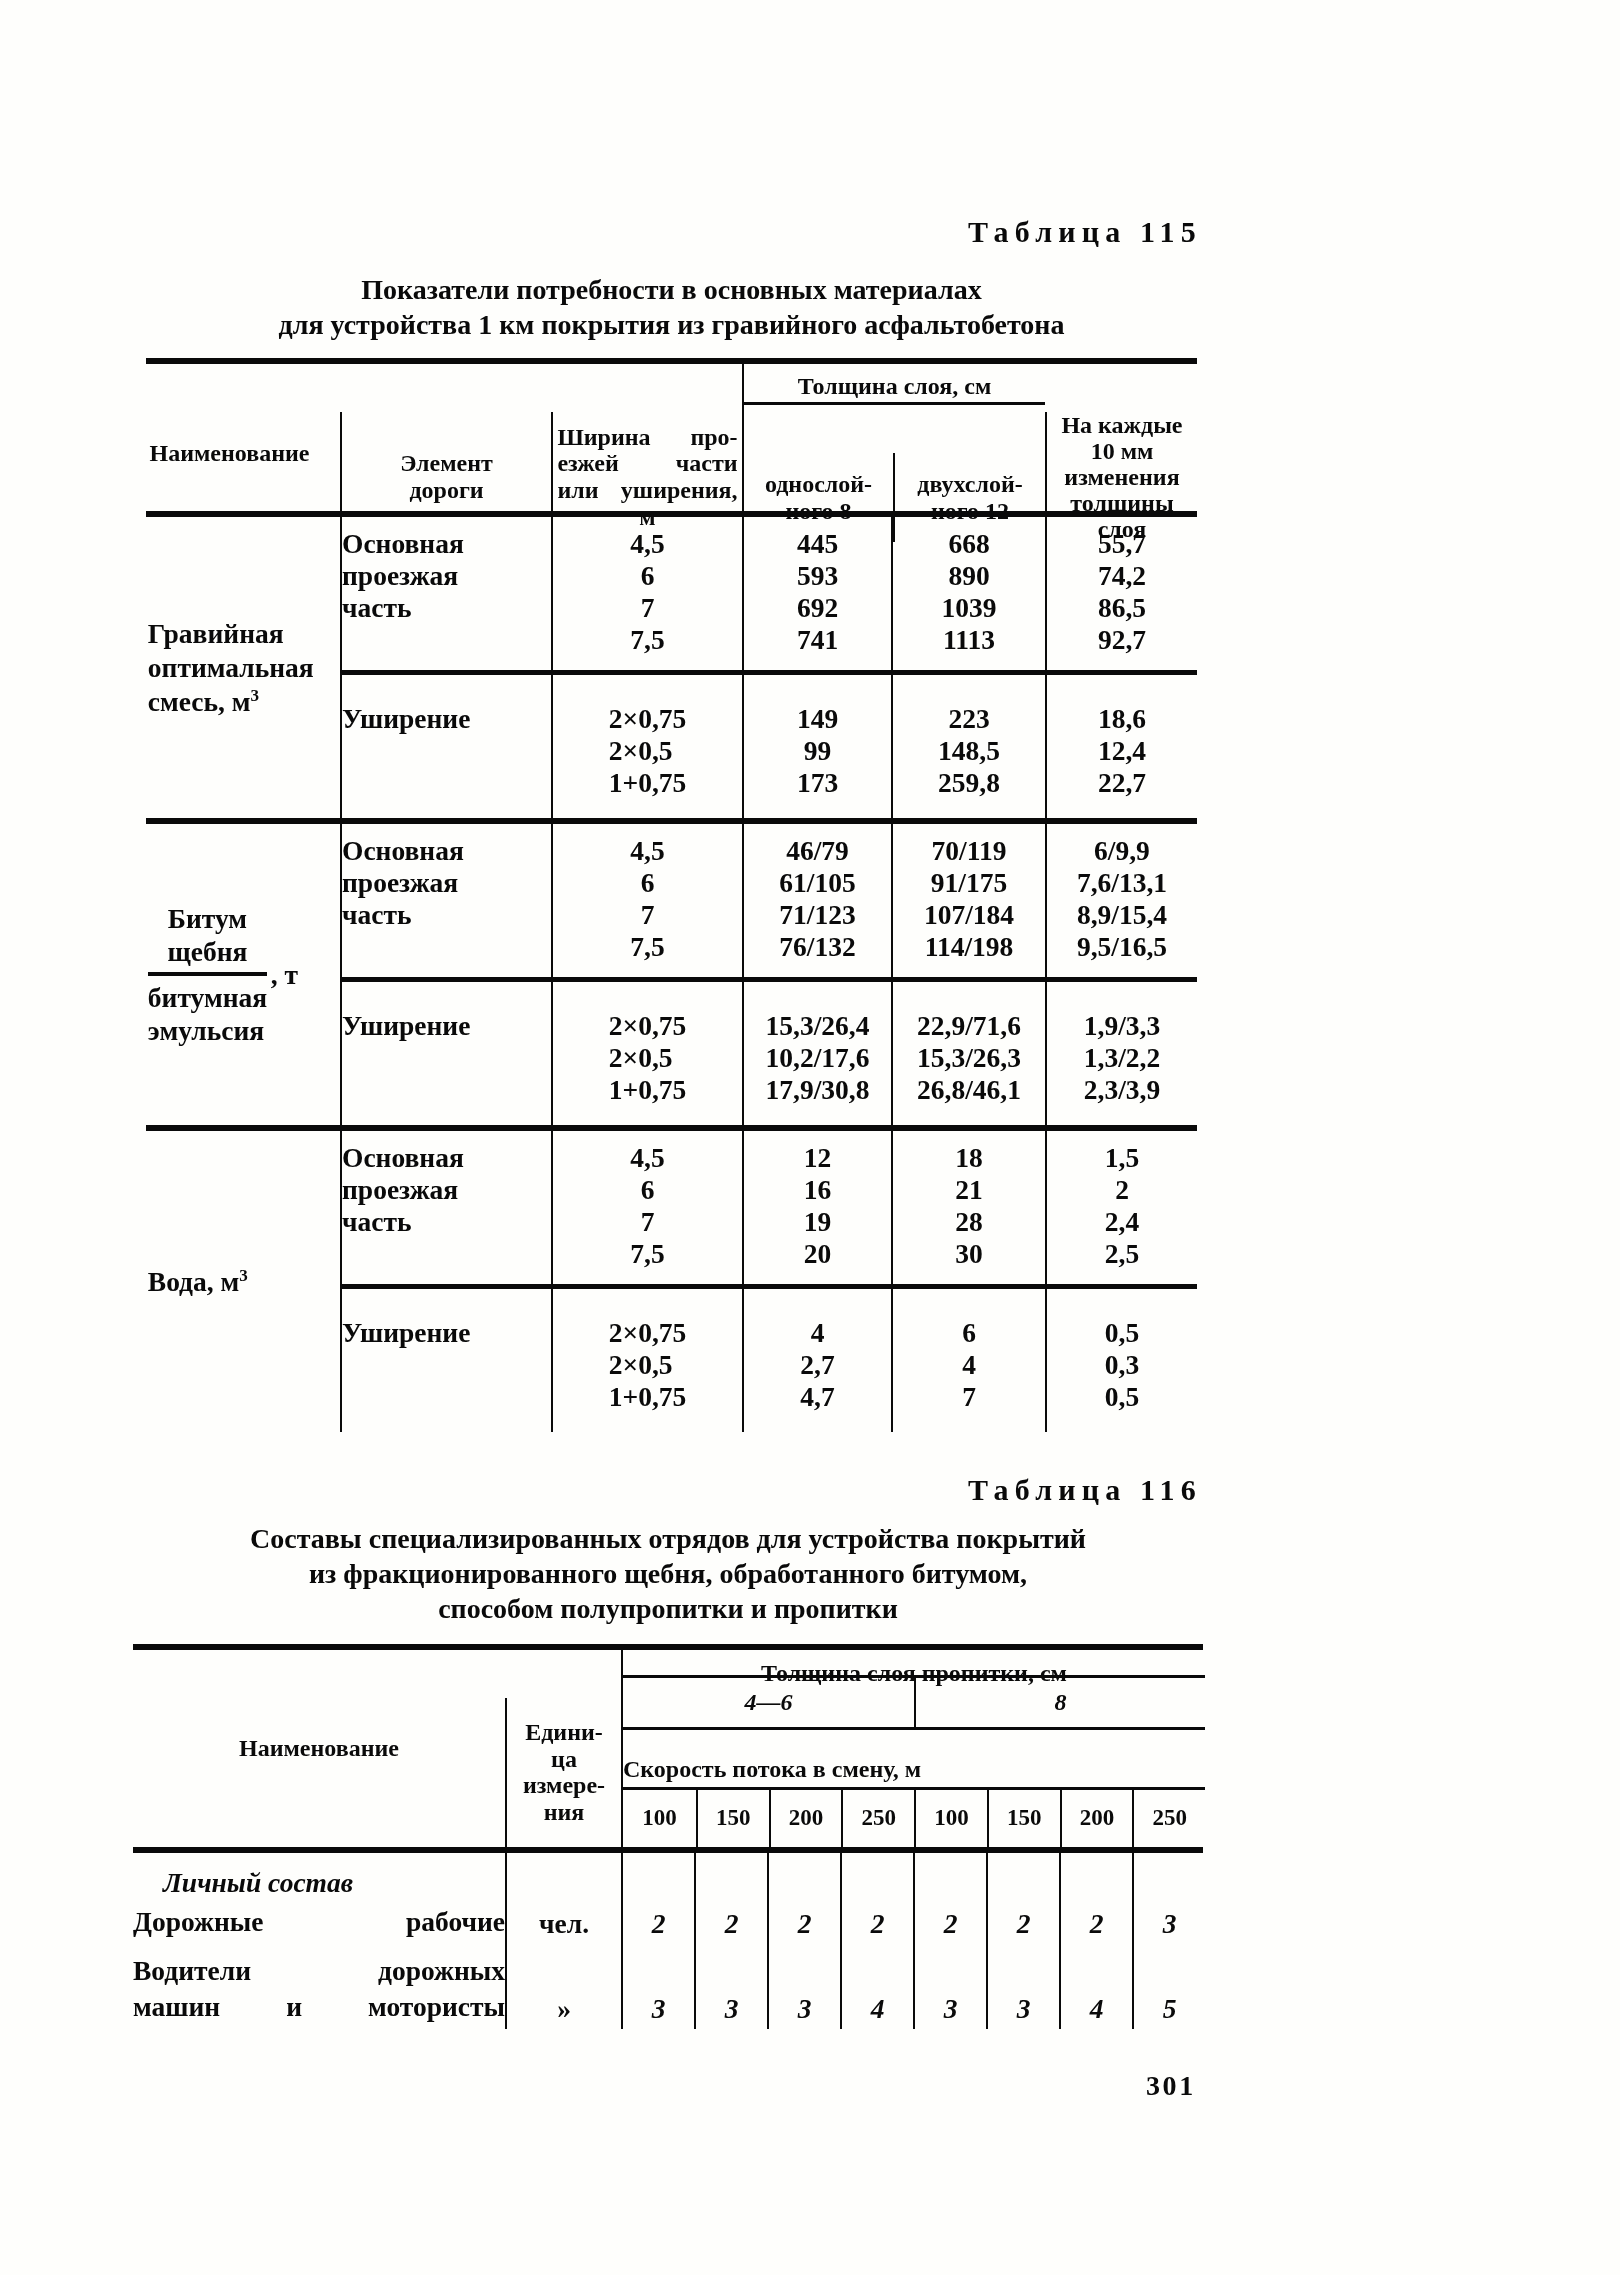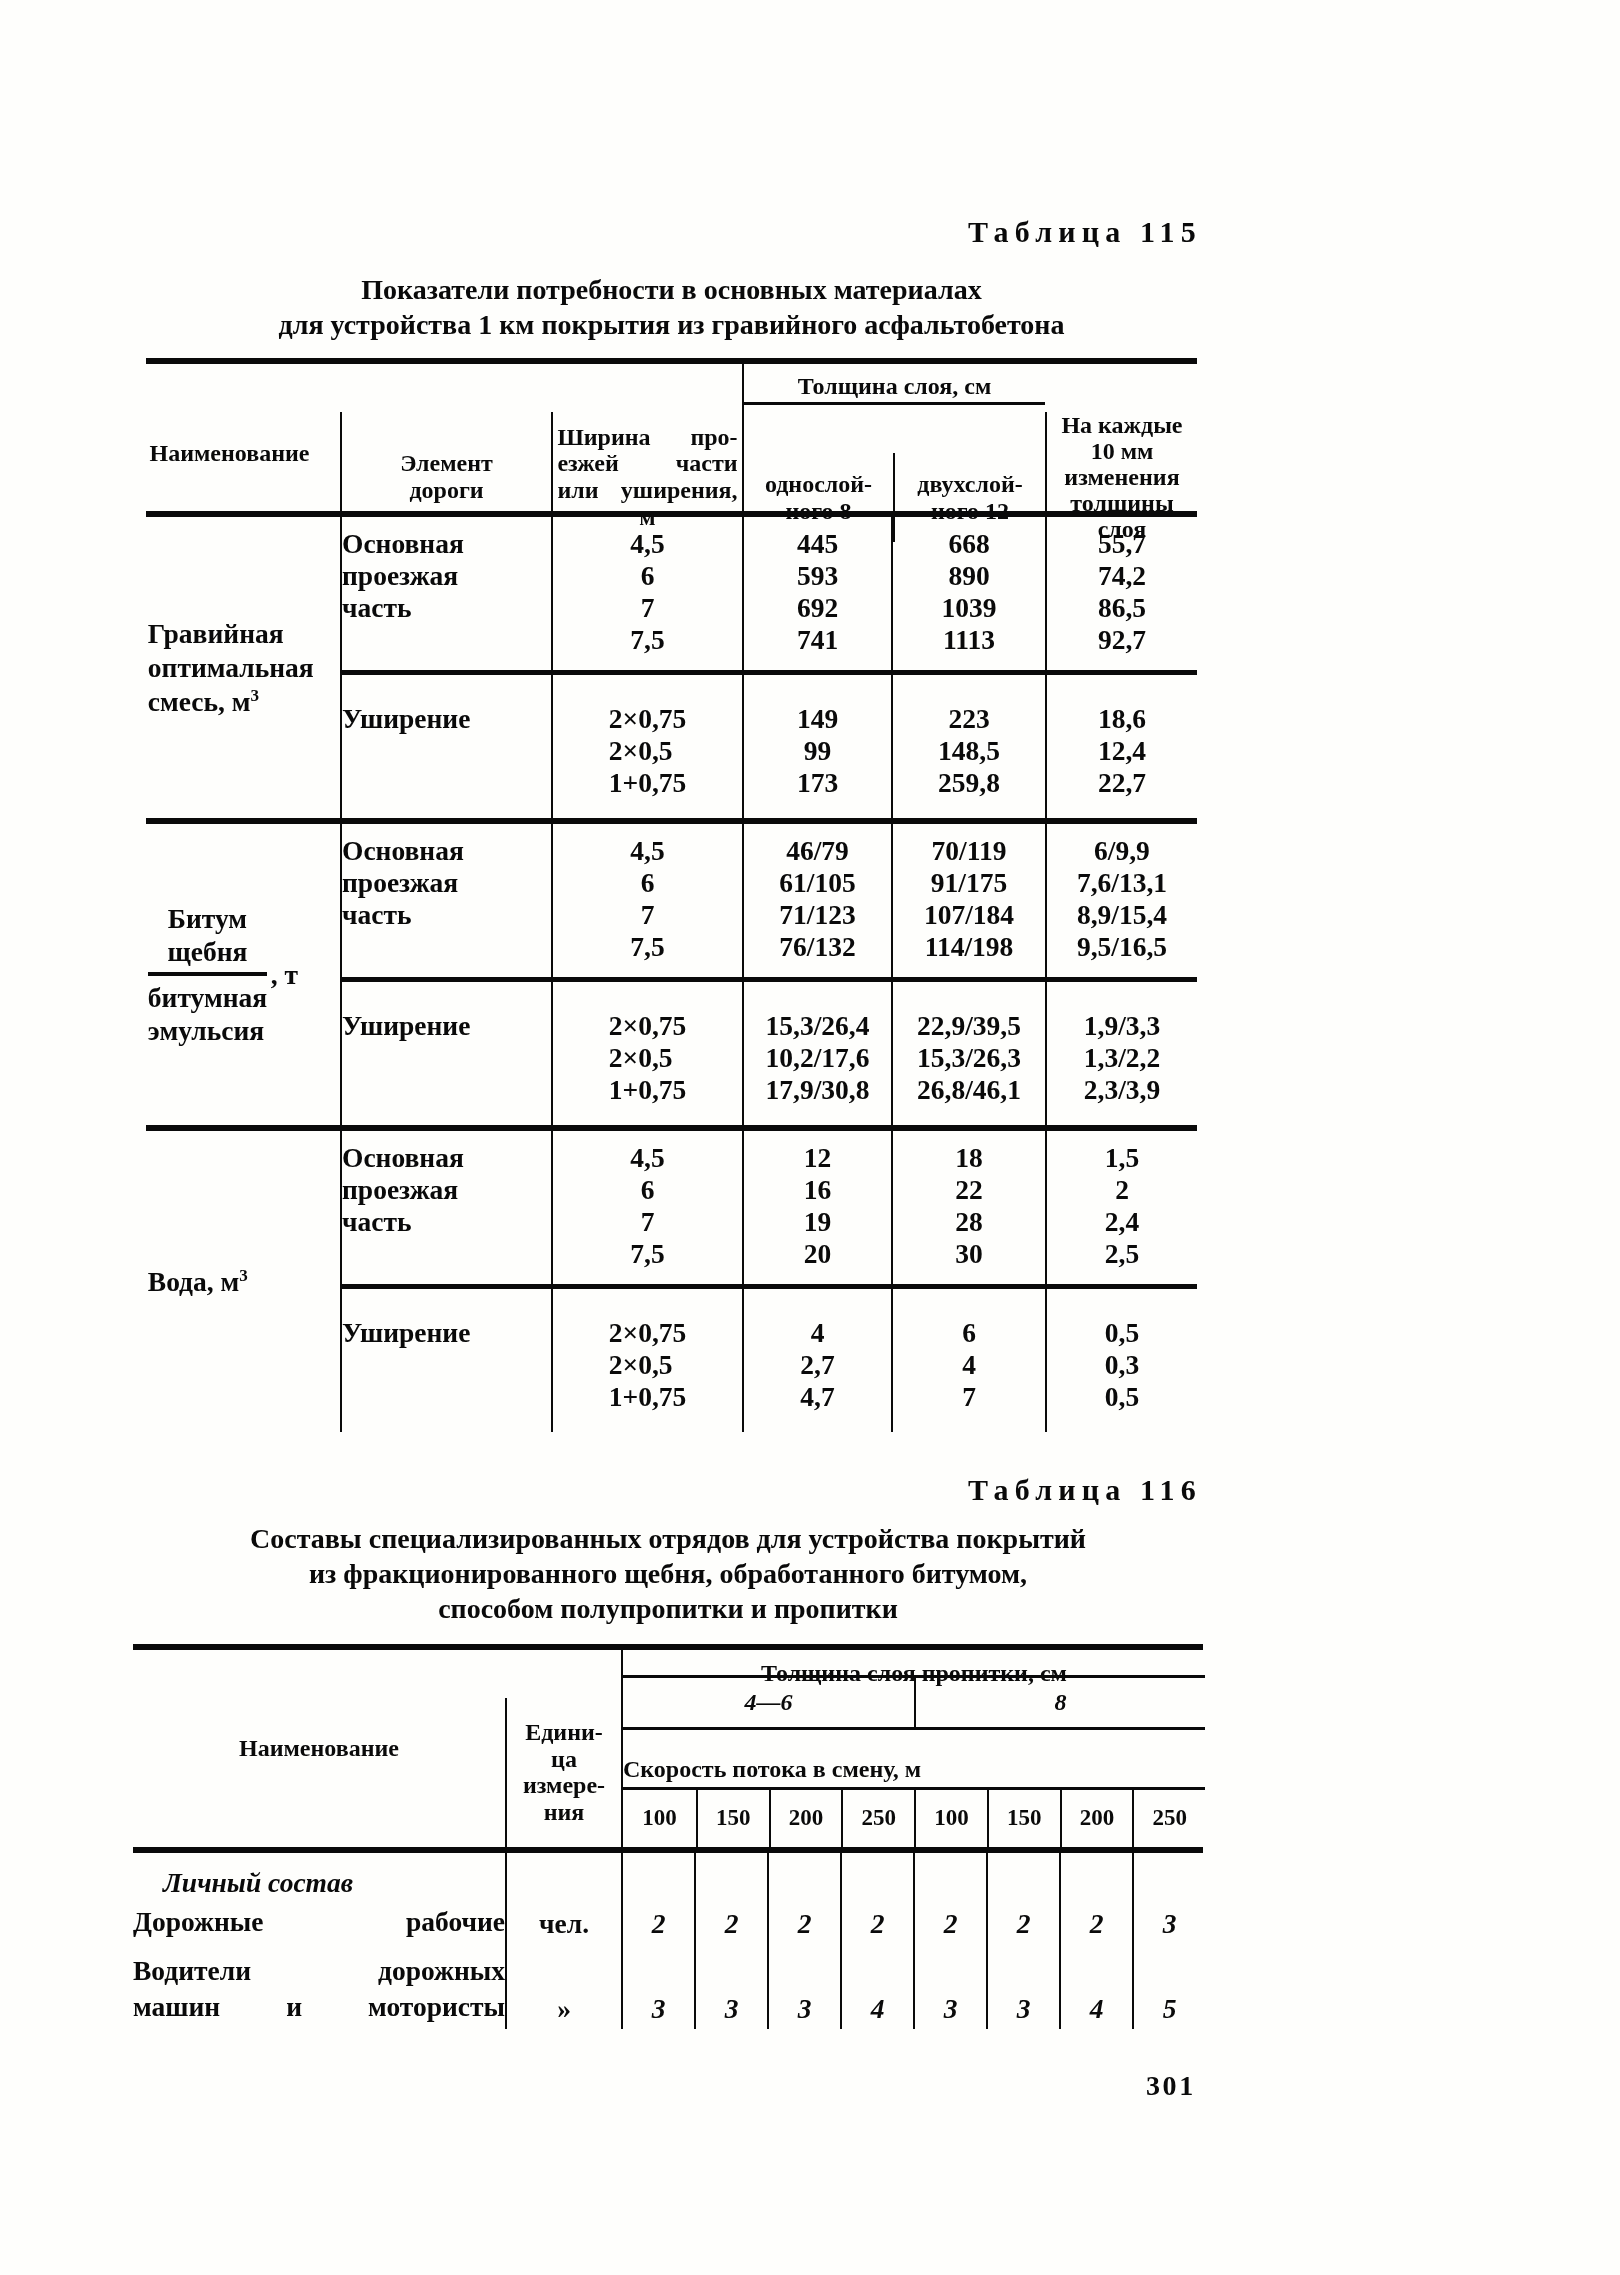--- a/index.html
+++ b/index.html
@@ -240,21 +240,21 @@
       <div class="bl cell r2 num-cell"><div class="stack left"><div>2×0,75</div><div>2×0,5</div><div>1+0,75</div></div></div>
       <div class="bl cell r2 num-cell">
           <div class="stack">
             <div>15,3/26,4</div>
             <div>10,2/17,6</div>
             <div>17,9/30,8</div>
           </div>
         </div>
       <div class="bl cell r2 num-cell">
           <div class="stack">
-            <div>22,9/39,5</div>
+            <div>22,9/71,6</div>
             <div>15,3/26,3</div>
             <div>26,8/46,1</div>
           </div>
         </div>
       <div class="bl cell r2 num-cell">
           <div class="stack">
             <div>1,9/3,3</div>
             <div>1,3/2,2</div>
             <div>2,3/3,9</div>
           </div>
@@ -282,21 +282,21 @@
           <div class="stack">
             <div>12</div>
             <div>16</div>
             <div>19</div>
             <div>20</div>
           </div>
         </div>
       <div class="bl cell r1 num-cell">
           <div class="stack">
             <div>18</div>
-            <div>22</div>
+            <div>21</div>
             <div>28</div>
             <div>30</div>
           </div>
         </div>
       <div class="bl cell r1 num-cell">
           <div class="stack">
             <div>1,5</div>
             <div>2</div>
             <div>2,4</div>
             <div>2,5</div>

